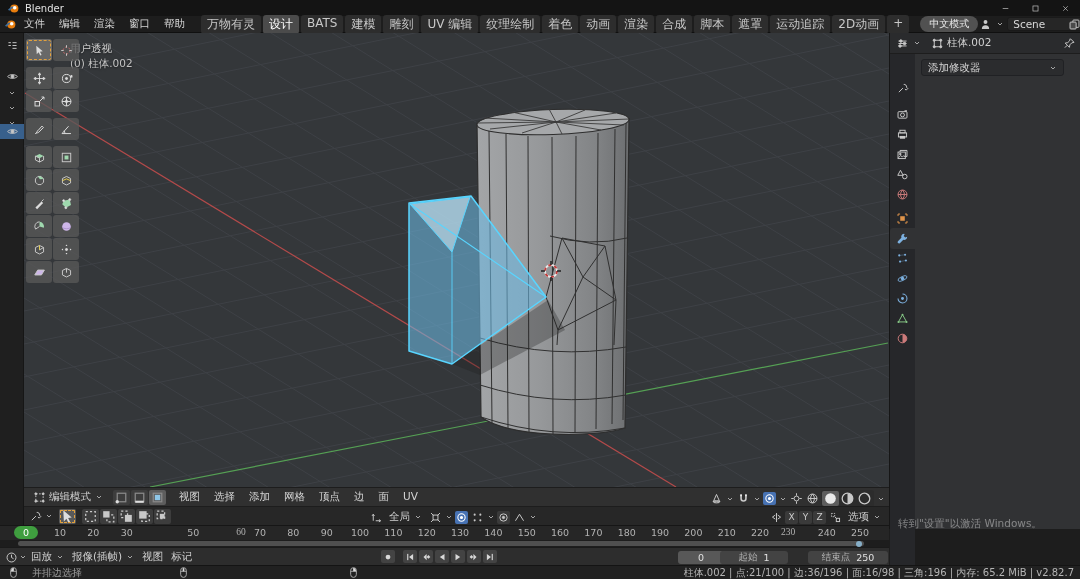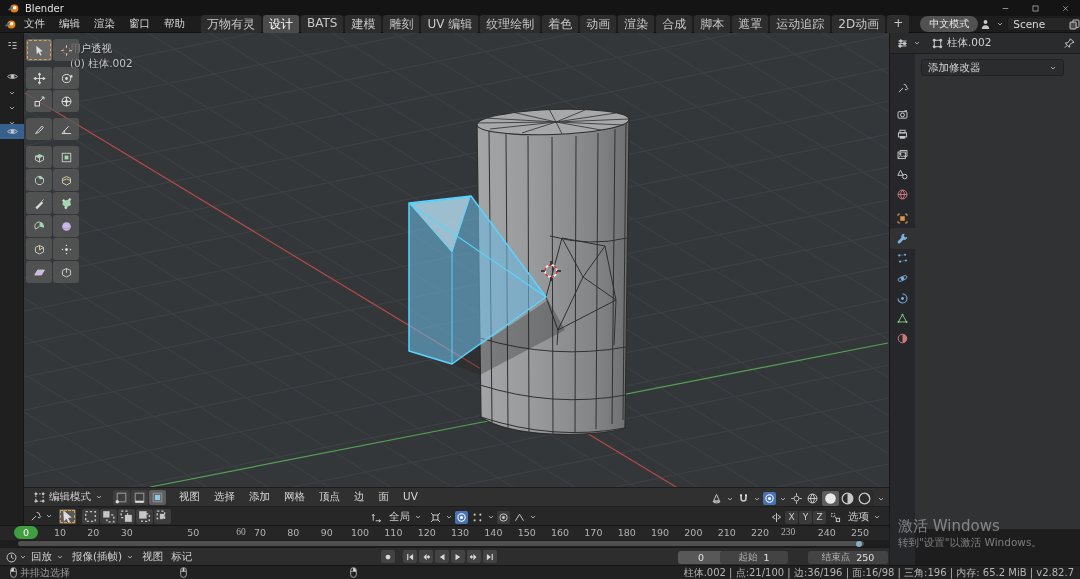--- a/index.html
+++ b/index.html
@@ -1086,34 +1086,33 @@
     </div>
   <div id="add-modifier">
     <span class="lbl">添加修改器</span>
     <span class="ic chev">
         <svg viewBox="0 0 16 16" fill="none" stroke="#c8c8c8" stroke-width="1.6">
           <path d="M4 6 L8 10 L12 6"></path>
         </svg>
       </span>
   </div>
   <div id="watermark">
-    <div class="l1">激活 Windows</div>
     <div class="l2">转到"设置"以激活 Windows。</div>
   </div>
 </div>
 
 <div id="statusbar">
   <span class="ic">
       <svg viewBox="0 0 16 16" fill="none" stroke="#aaa" stroke-width="1.2">
         <rect x="4.5" y="2" width="7" height="12" rx="3.5"></rect>
         <path d="M8 2.5 v4 M4.5 6.5 h7"></path>
         <path d="M5 5.5 a3 3.5 0 0 1 3-3 v4 h-3 Z" fill="#ddd" stroke="none"></path>
       </svg>
     </span>
-  <span style="margin-left:0">并排边选择</span>
+  <span style="margin-left:12px">并排边选择</span>
   <span id="status-stats">柱体.002 | 点:21/100 | 边:36/196 | 面:16/98 | 三角:196  | 内存: 65.2 MiB | v2.82.7</span>
 </div>
 <div class="mouse-hint" style="left:176px">
     <span class="ic">
       <svg viewBox="0 0 16 16" fill="none" stroke="#aaa" stroke-width="1.2">
         <rect x="4.5" y="2" width="7" height="12" rx="3.5"></rect>
         <path d="M8 2.5 v4 M4.5 6.5 h7"></path>
         <rect x="7" y="3" width="2" height="3.5" fill="#ddd" stroke="none"></rect>
       </svg>
     </span>

